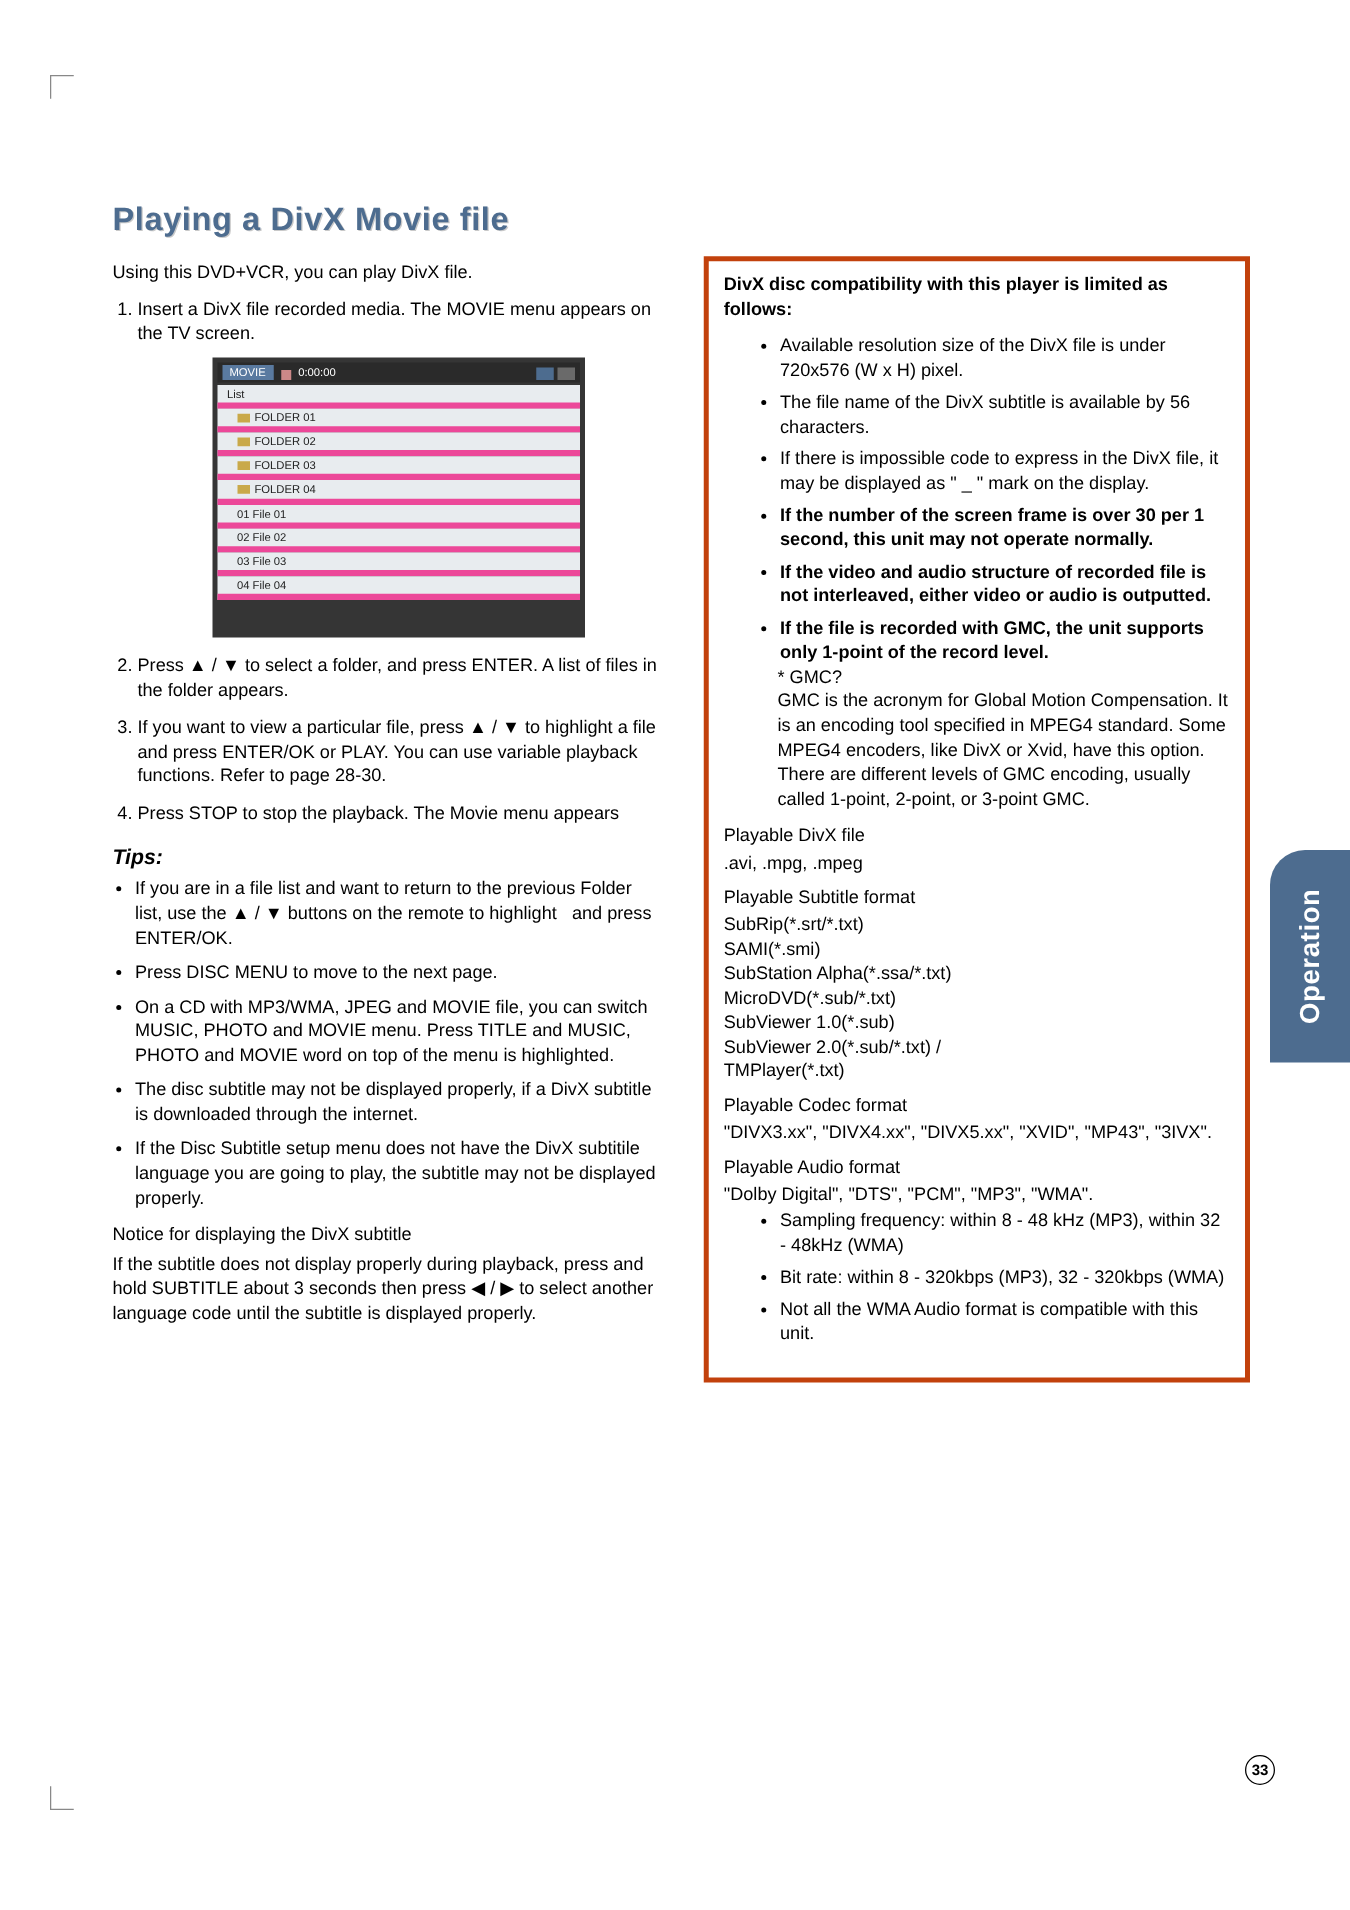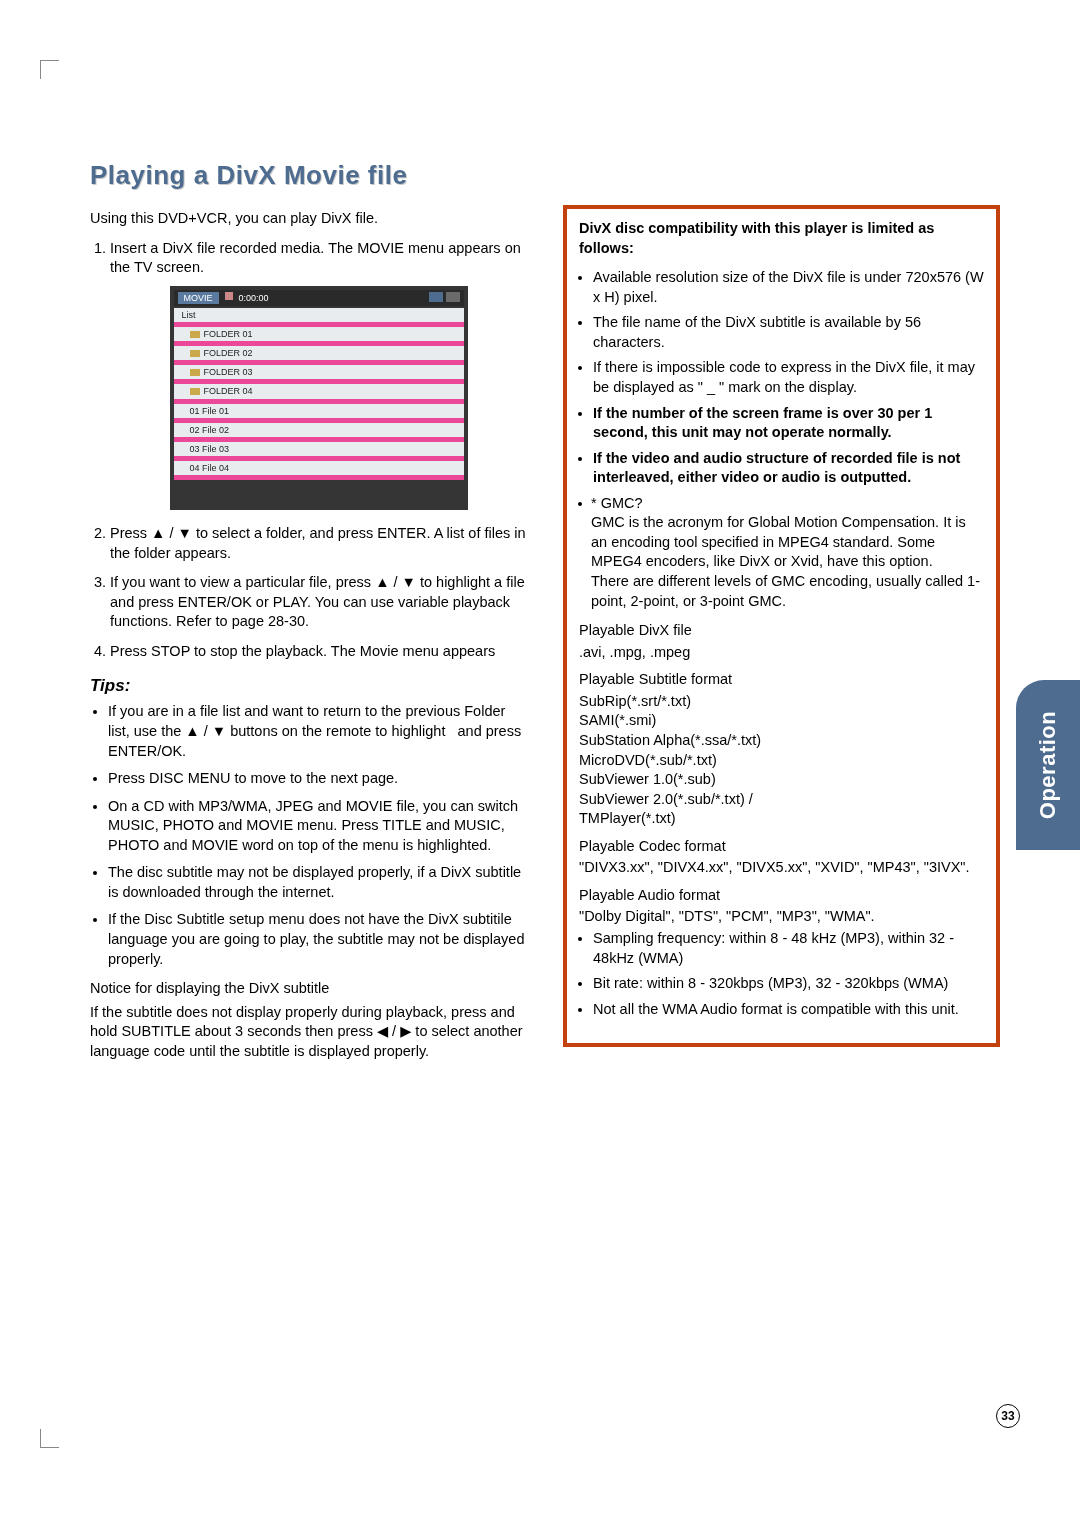--- a/index.html
+++ b/index.html
@@ -64,21 +64,21 @@
   ul { margin: 4px 0 10px 0; padding-left: 18px; list-style: disc; }
   ul li { margin-bottom: 8px; }
   .bold { font-weight: bold; }
   .para { margin: 4px 0 10px 0; }
   .sub-h { font-weight: normal; margin: 8px 0 2px 0; }
   .compat-box {
     border: 4px solid #c2410c;
     padding: 10px 12px 14px 12px;
   }
   .compat-box ul { padding-left: 14px; }
-  .compat-box ul li { margin-bottom: 6px; }
+  .compat-box ul li { margin-bottom: 6px; margin-left: 31px; }
   .side-tab {
     position: absolute;
     right: 0;
     top: 680px;
     width: 64px;
     height: 170px;
     background: #4d6c8f;
     color: #fff;
     display: flex;
     align-items: center;
@@ -108,21 +108,21 @@
   .shot {
     width: 290px;
     margin: 8px auto 14px auto;
     background: #353535;
     padding: 4px 4px 30px 4px;
     font-size: 9px;
     color: #fff;
   }
   .shot-bar {
     display: flex;
-    align-items: flex-start;
+    align-items: flex-end;
     background: #2a2a2a;
     padding: 2px 4px;
     margin-bottom: 2px;
   }
   .shot-bar .sq {
     width: 8px; height: 8px; background:#c88; margin-right:6px;
   }
   .shot-bar .count { flex:1; }
   .shot-bar .r1, .shot-bar .r2 {
     width:14px;height:10px;background:#4d6c8f;margin-left:3px;
@@ -222,20 +222,21 @@
     <div class="col">
       <div class="compat-box">
         <div class="bold para" style="margin-top:0;">DivX disc compatibility with this player is limited as follows:</div>
         <ul>
           <li>Available resolution size of the DivX file is under 720x576 (W x H) pixel.</li>
           <li>The file name of the DivX subtitle is available by 56 characters.</li>
           <li>If there is impossible code to express in the DivX file, it may be displayed as " _ " mark on the display.</li>
           <li class="bold">If the number of the screen frame is over 30 per 1 second, this unit may not operate normally.</li>
           <li class="bold">If the video and audio structure of recorded file is not interleaved, either video or audio is outputted.</li>
           <li>
+            <span class="bold">If the file is recorded with GMC, the unit supports only 1-point of the record level.</span>
             <span class="gmc-note">* GMC?</span>
             <span class="gmc-note" style="white-space:pre-line;">GMC is the acronym for Global Motion Compensation. It is an encoding tool specified in MPEG4 standard. Some MPEG4 encoders, like DivX or Xvid, have this option.
 There are different levels of GMC encoding, usually called 1-point, 2-point, or 3-point GMC.</span>
           </li>
         </ul>
 
         <div class="sub-h">Playable DivX file</div>
         <div>.avi, .mpg, .mpeg</div>
 
         <div class="sub-h">Playable Subtitle format</div>

